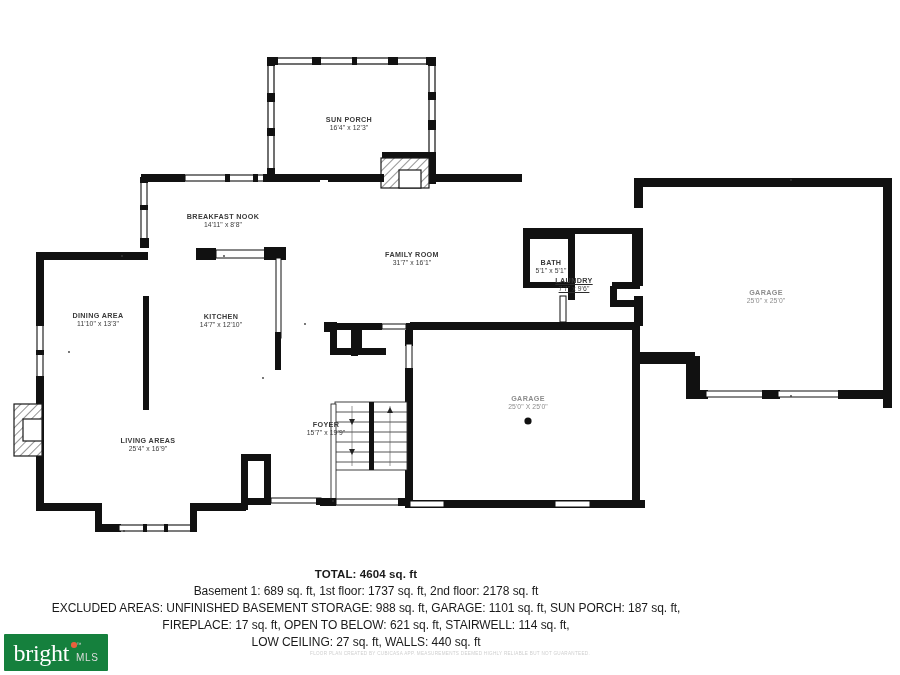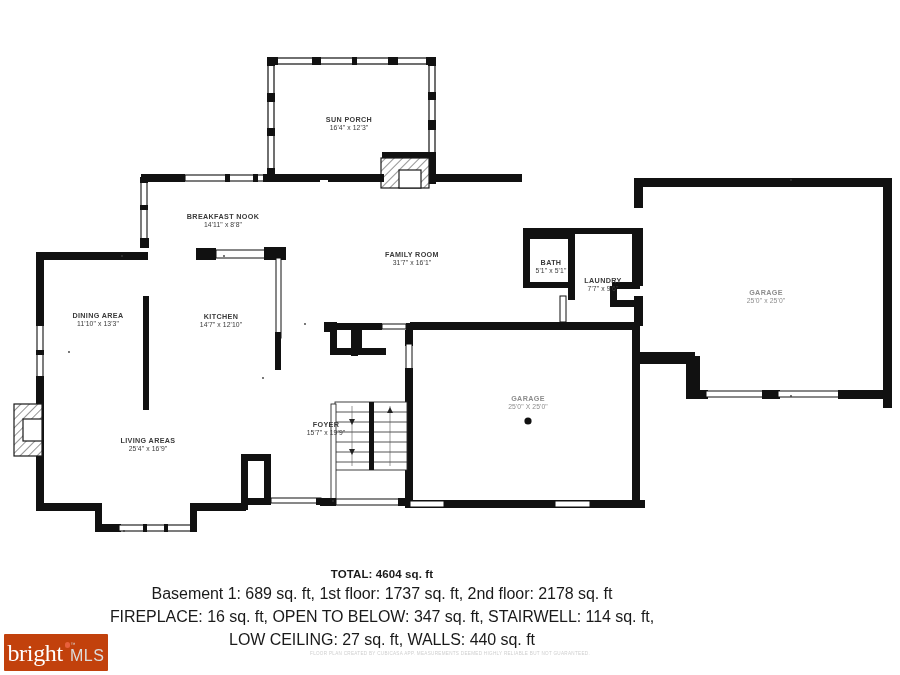--- a/index.html
+++ b/index.html
@@ -51,50 +51,49 @@
   }
   .room-label.faded .rl-dims { font-weight: 400; }
 
   #summary {
     position: absolute;
     left: 0;
     top: 566px;
     width: 732px;
     text-align: center;
     color: #1a1a1a;
-    padding-left: 16px;
   }
   #summary .sum-total {
     font-size: 11.5px;
     font-weight: bold;
     letter-spacing: 0.1px;
     line-height: 1.5;
   }
   #summary .sum-line {
-    font-size: 16px;
+    font-size: 12px;
     line-height: 1.42;
     letter-spacing: -0.05px;
   }
   #disclaimer {
     position: absolute;
     left: 0;
     top: 651px;
     width: 900px;
     text-align: center;
     font-size: 4.6px;
     letter-spacing: 0.3px;
     color: #cfcfcf;
   }
   #brand-logo {
     position: absolute;
     left: 4px;
     top: 634px;
     width: 104px;
     height: 37px;
-    background: #c2410c;
+    background: #15803d;
     border-radius: 1px;
     display: flex;
     align-items: center;
     justify-content: center;
   }
   #brand-logo .bl-inner {
     display: flex;
     align-items: baseline;
     position: relative;
   }
@@ -117,21 +116,21 @@
   #brand-logo .bl-tm {
     position: absolute;
     left: 63px;
     top: 0px;
     font-size: 5px;
     color: #d8d8d8;
     font-family: "Liberation Sans", sans-serif;
   }
   #brand-logo .bl-mls {
     font-family: "Liberation Sans", sans-serif;
-    font-size: 16px;
+    font-size: 10px;
     color: #dcdcdc;
     letter-spacing: 0.6px;
     margin-left: 7px;
     line-height: 1;
   }
 </style>
 </head>
 <body>
 
 <div id="plan-wrap">
@@ -374,38 +373,39 @@
     <span class="rl-dims">31'7" x 16'1"</span>
   </div>
   <div class="room-label" style="left:326px; top:383px;margin-top:37px;">
     <span class="rl-name">FOYER</span>
     <span class="rl-dims">15'7" x 19'9"</span>
   </div>
   <div class="room-label" style="left:551px; top:258px;">
     <span class="rl-name">BATH</span>
     <span class="rl-dims">5'1" x 5'1"</span>
   </div>
-  <div class="room-label" style="left:603px; top:276px;">
+  <div class="room-label" style="left:574px; top:276px;text-decoration:underline;">
     <span class="rl-name">LAUNDRY</span>
     <span class="rl-dims">7'7" x 9'6"</span>
   </div>
   <div class="room-label faded" style="left:528px; top:394px;">
     <span class="rl-name">GARAGE</span>
     <span class="rl-dims">25'0" X 25'0"</span>
   </div>
   <div class="room-label faded" style="left:766px; top:288px;">
     <span class="rl-name">GARAGE</span>
     <span class="rl-dims">25'0" x 25'0"</span>
   </div>
 </div>
 
 <div id="summary">
   <div class="sum-total">TOTAL: 4604 sq. ft</div>
   <div class="sum-line">Basement 1: 689 sq. ft, 1st floor: 1737 sq. ft, 2nd floor: 2178 sq. ft</div>
-  <div class="sum-line">FIREPLACE: 16 sq. ft, OPEN TO BELOW: 347 sq. ft, STAIRWELL: 114 sq. ft,</div>
+  <div class="sum-line">EXCLUDED AREAS: UNFINISHED BASEMENT STORAGE: 988 sq. ft, GARAGE: 1101 sq. ft, SUN PORCH: 187 sq. ft,</div>
+  <div class="sum-line">FIREPLACE: 17 sq. ft, OPEN TO BELOW: 621 sq. ft, STAIRWELL: 114 sq. ft,</div>
   <div class="sum-line">LOW CEILING: 27 sq. ft, WALLS: 440 sq. ft</div>
 </div>
 
 <div id="disclaimer">FLOOR PLAN CREATED BY CUBICASA APP. MEASUREMENTS DEEMED HIGHLY RELIABLE BUT NOT GUARANTEED.</div>
 
 <div id="brand-logo">
   <div class="bl-inner">
     <span class="bl-bright">bright</span>
     <span class="bl-dot"></span>
     <span class="bl-tm">™</span>

